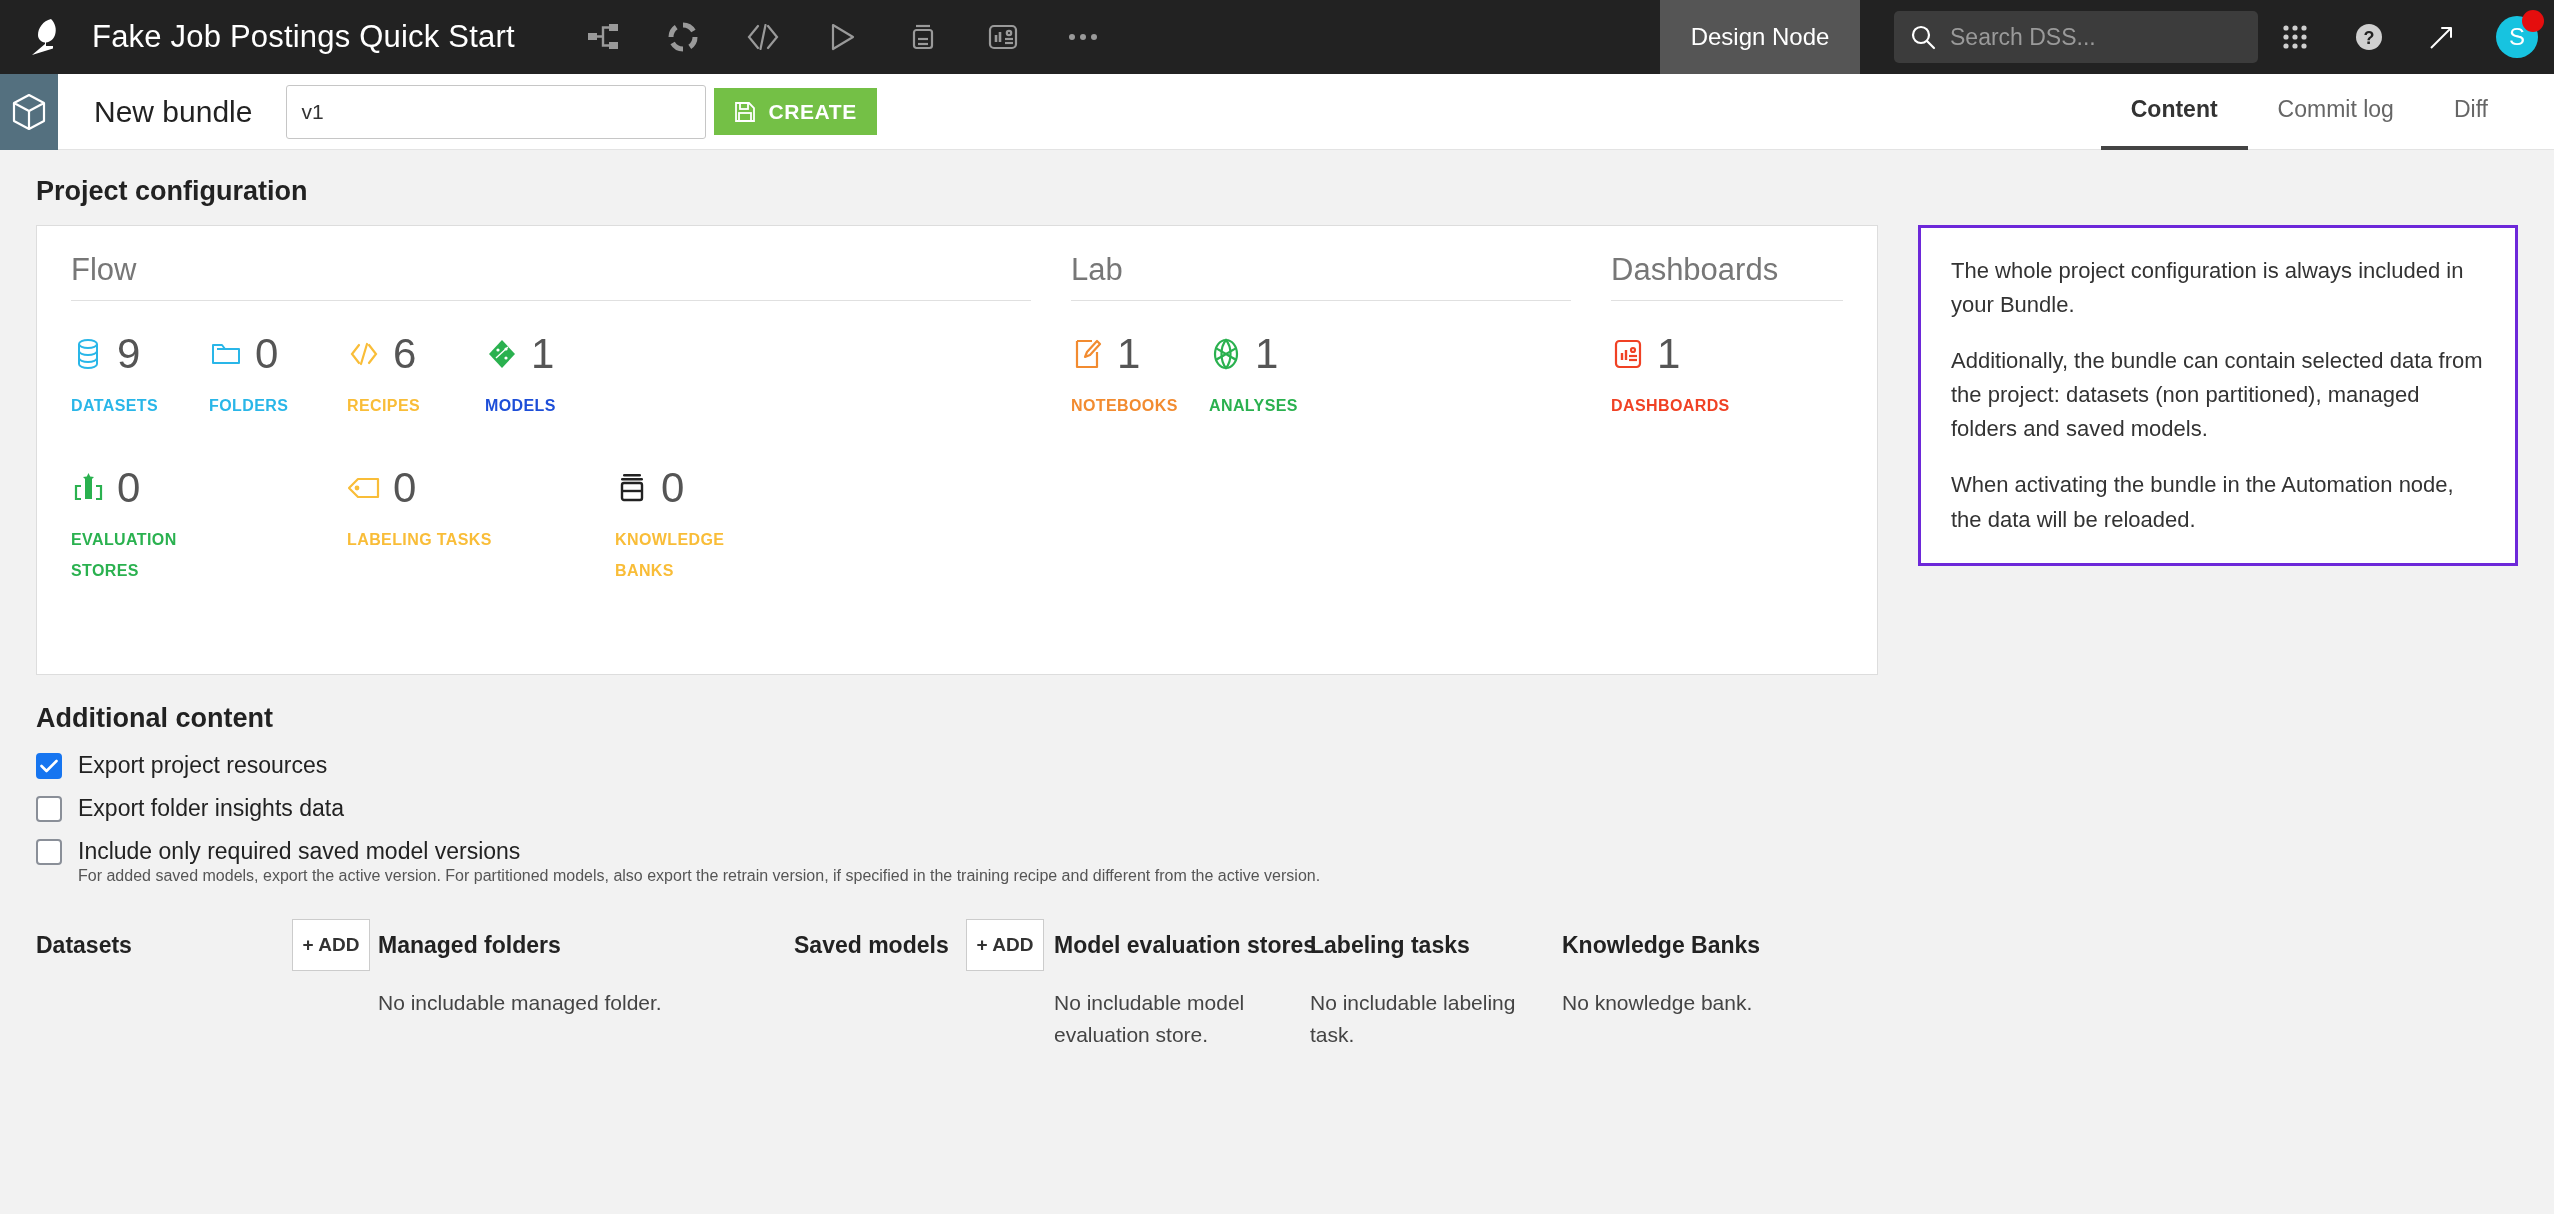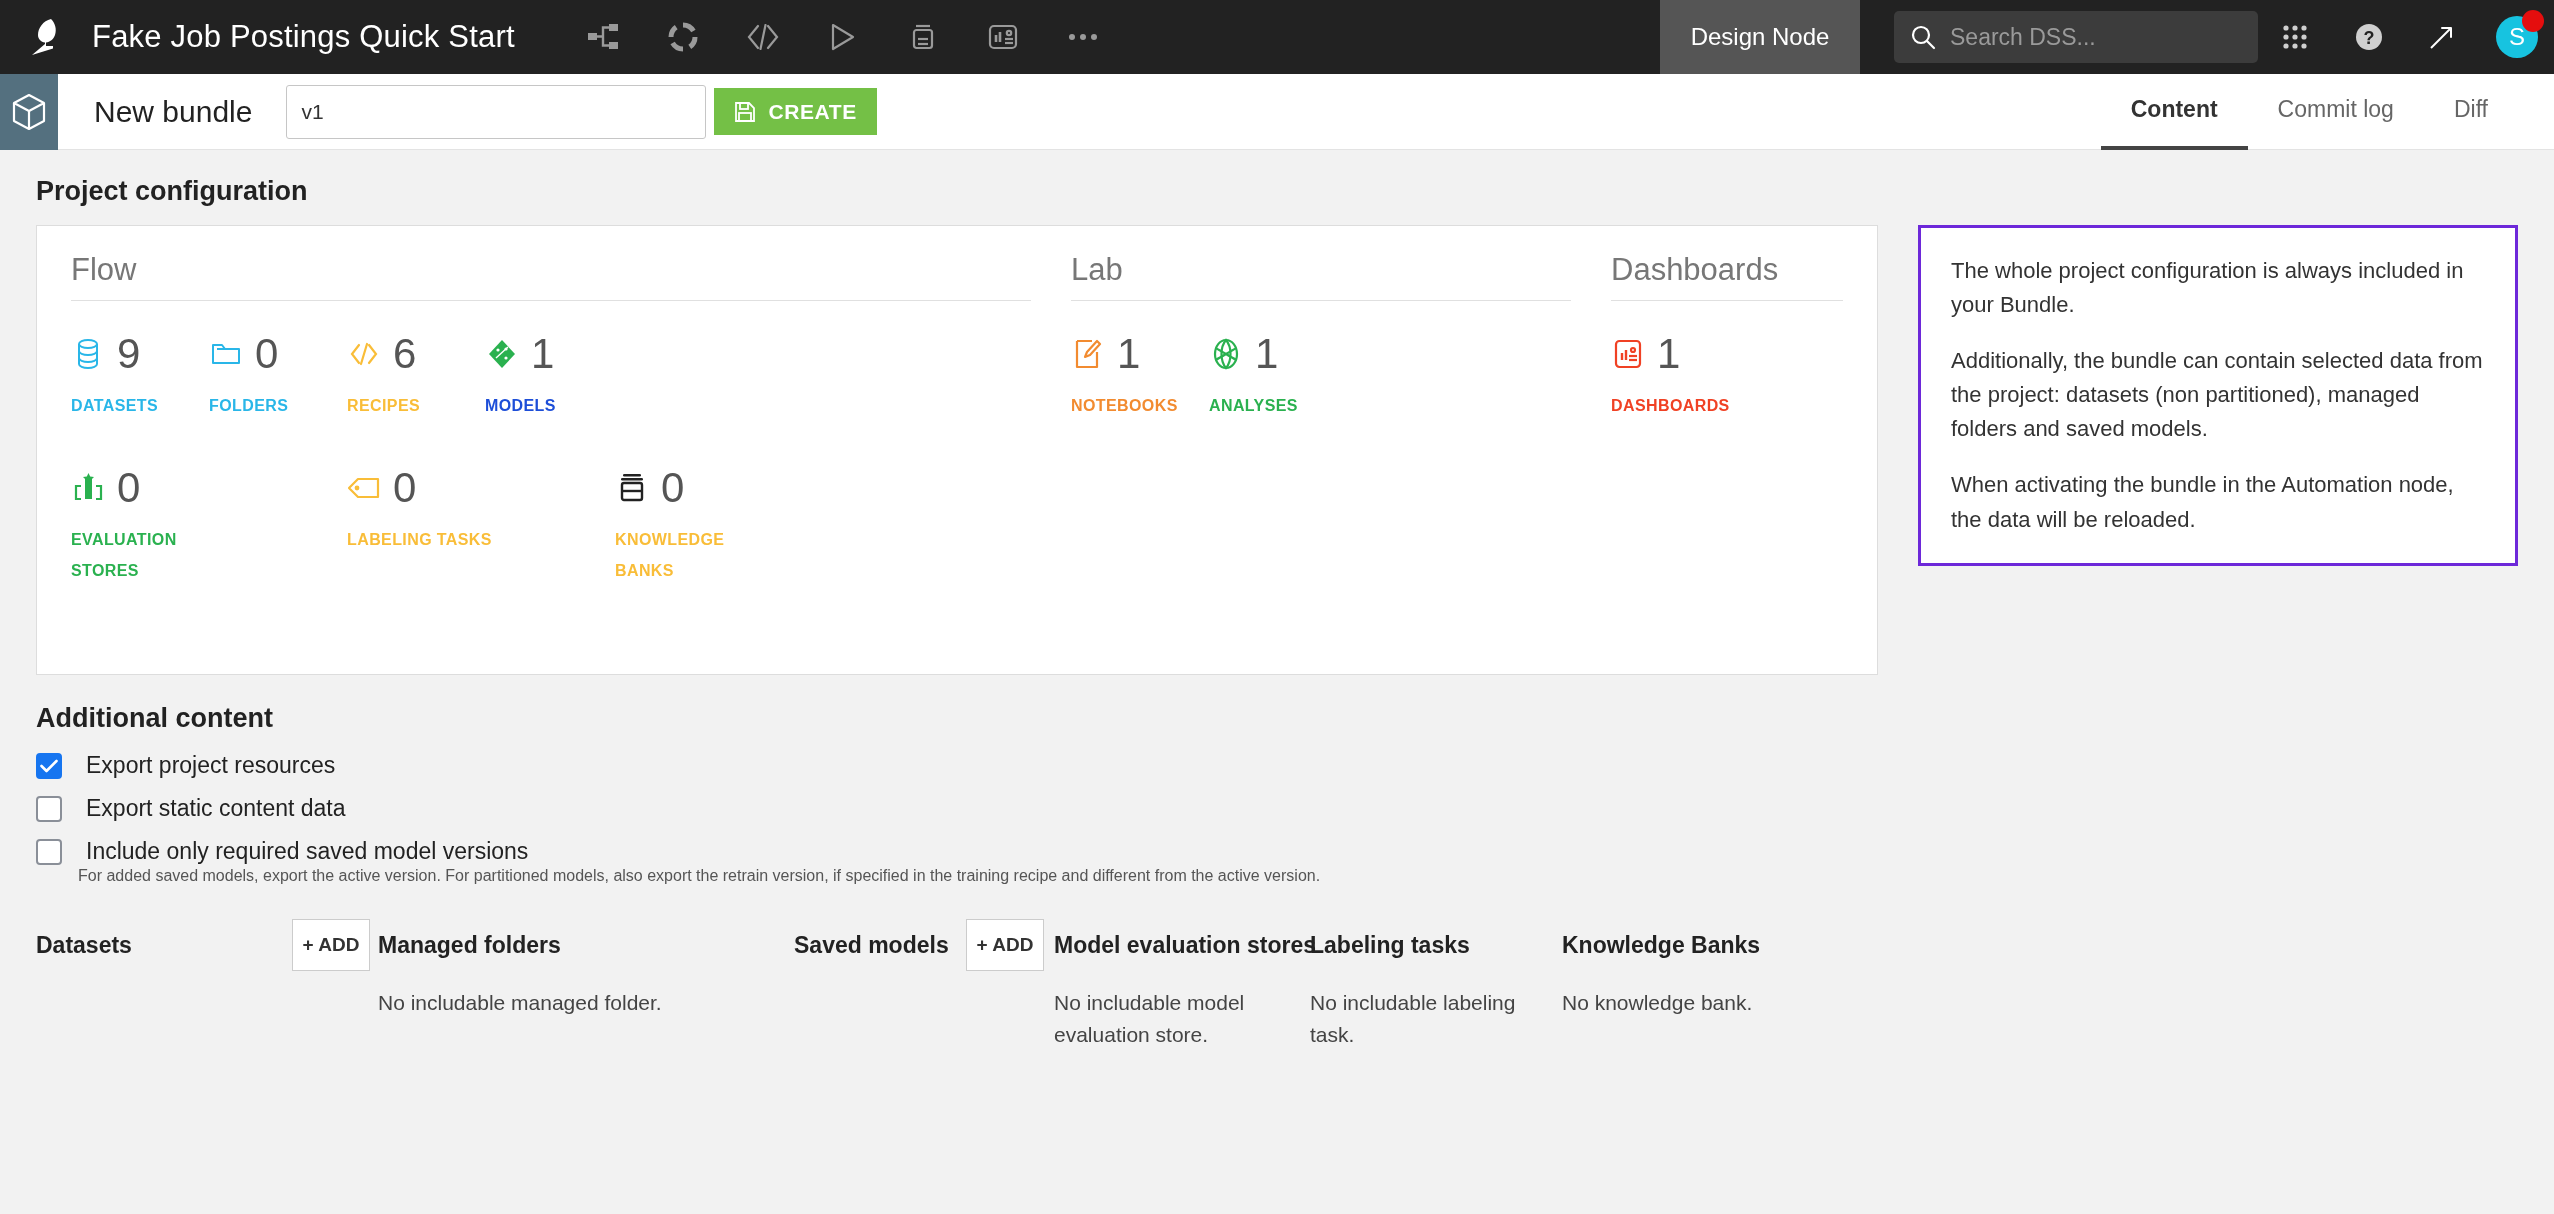--- a/index.html
+++ b/index.html
@@ -201,21 +201,21 @@
   .info-card p {
     font-size: 22px; color: #333333; line-height: 1.55;
     margin-bottom: 22px;
   }
   .info-card p:last-child { margin-bottom: 0; }
 
   
   .addl { margin-top: 28px; }
   .checks { margin-top: 14px; }
   .check-row {
-    display: flex; align-items: center; gap: 24px;
+    display: flex; align-items: center; gap: 16px;
     margin-bottom: 16px; cursor: pointer;
   }
   .cbox {
     width: 26px; height: 26px;
     border: 2px solid #8a8f98;
     border-radius: 4px;
     background: #ffffff;
     display: flex; align-items: center; justify-content: center;
     flex: 0 0 26px;
   }
@@ -629,21 +629,21 @@
         <span class="cbox checked">
           <svg width="18" height="14" viewBox="0 0 18 14">
             <path d="M1.5 7 L6.5 12 L16.5 2" stroke="#ffffff" stroke-width="2.6" fill="none" stroke-linecap="round" stroke-linejoin="round"></path>
           </svg>
         </span>
         <span class="check-label">Export project resources</span>
       </div>
 
       <div class="check-row">
         <span class="cbox"></span>
-        <span class="check-label">Export static content data</span>
+        <span class="check-label">Export folder insights data</span>
       </div>
 
       <div class="check-row" style="margin-bottom:6px">
         <span class="cbox"></span>
         <span class="check-label">Include only required saved model versions</span>
       </div>
 
       <div class="helper-text">For added saved models, export the active version. For partitioned models, also export the retrain version, if specified in the training recipe and different from the active version.</div>
     </div>
   </div>

